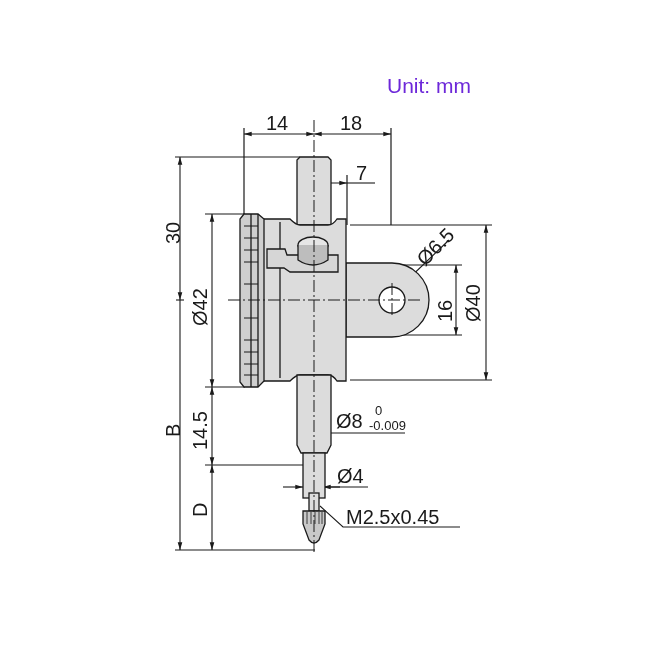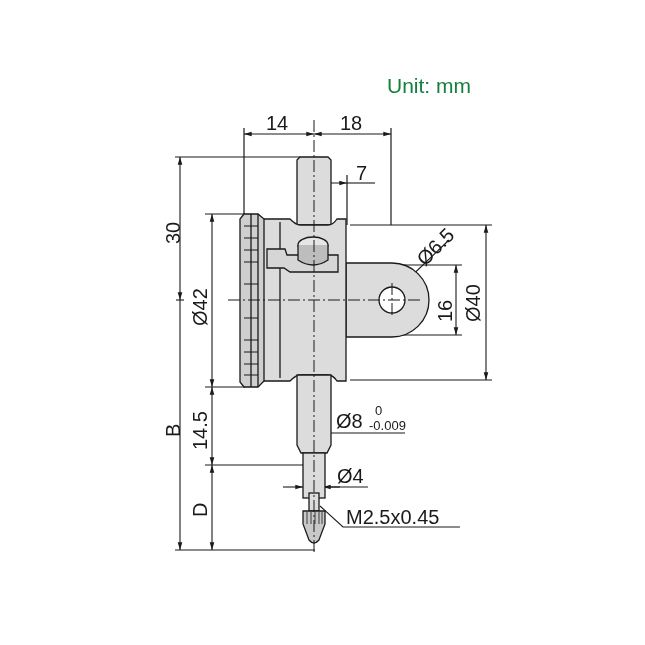--- a/index.html
+++ b/index.html
@@ -1,19 +1,19 @@
 <!DOCTYPE html>
 <html><head>
 <meta charset="utf-8">
 <style>
   html, body { margin: 0; padding: 0; background: #ffffff; }
   body { width: 645px; height: 645px; position: relative; overflow: hidden; }
   svg { position: absolute; left: 0; top: 0; }
   .lbl { font-family: "Liberation Sans", sans-serif; fill: #1a1a1a; }
-  .unit { position: absolute; left: 387px; top: 74px; font-family: "Liberation Sans", sans-serif; font-size: 21px; color: #15803d; }
+  .unit { position: absolute; left: 387px; top: 74px; font-family: "Liberation Sans", sans-serif; font-size: 21px; color: #6d28d9; }
 </style>
 </head>
 <body>
 
 <div class="unit">Unit: mm</div>
 
 <svg width="645" height="645" viewBox="0 0 645 645">
   <defs>
     <marker id="arr" viewBox="0 0 10 10" refX="10" refY="5" markerWidth="7" markerHeight="7" orient="auto-start-reverse">
       <path d="M0,2 L10,5 L0,8 z" fill="#1a1a1a"></path>

